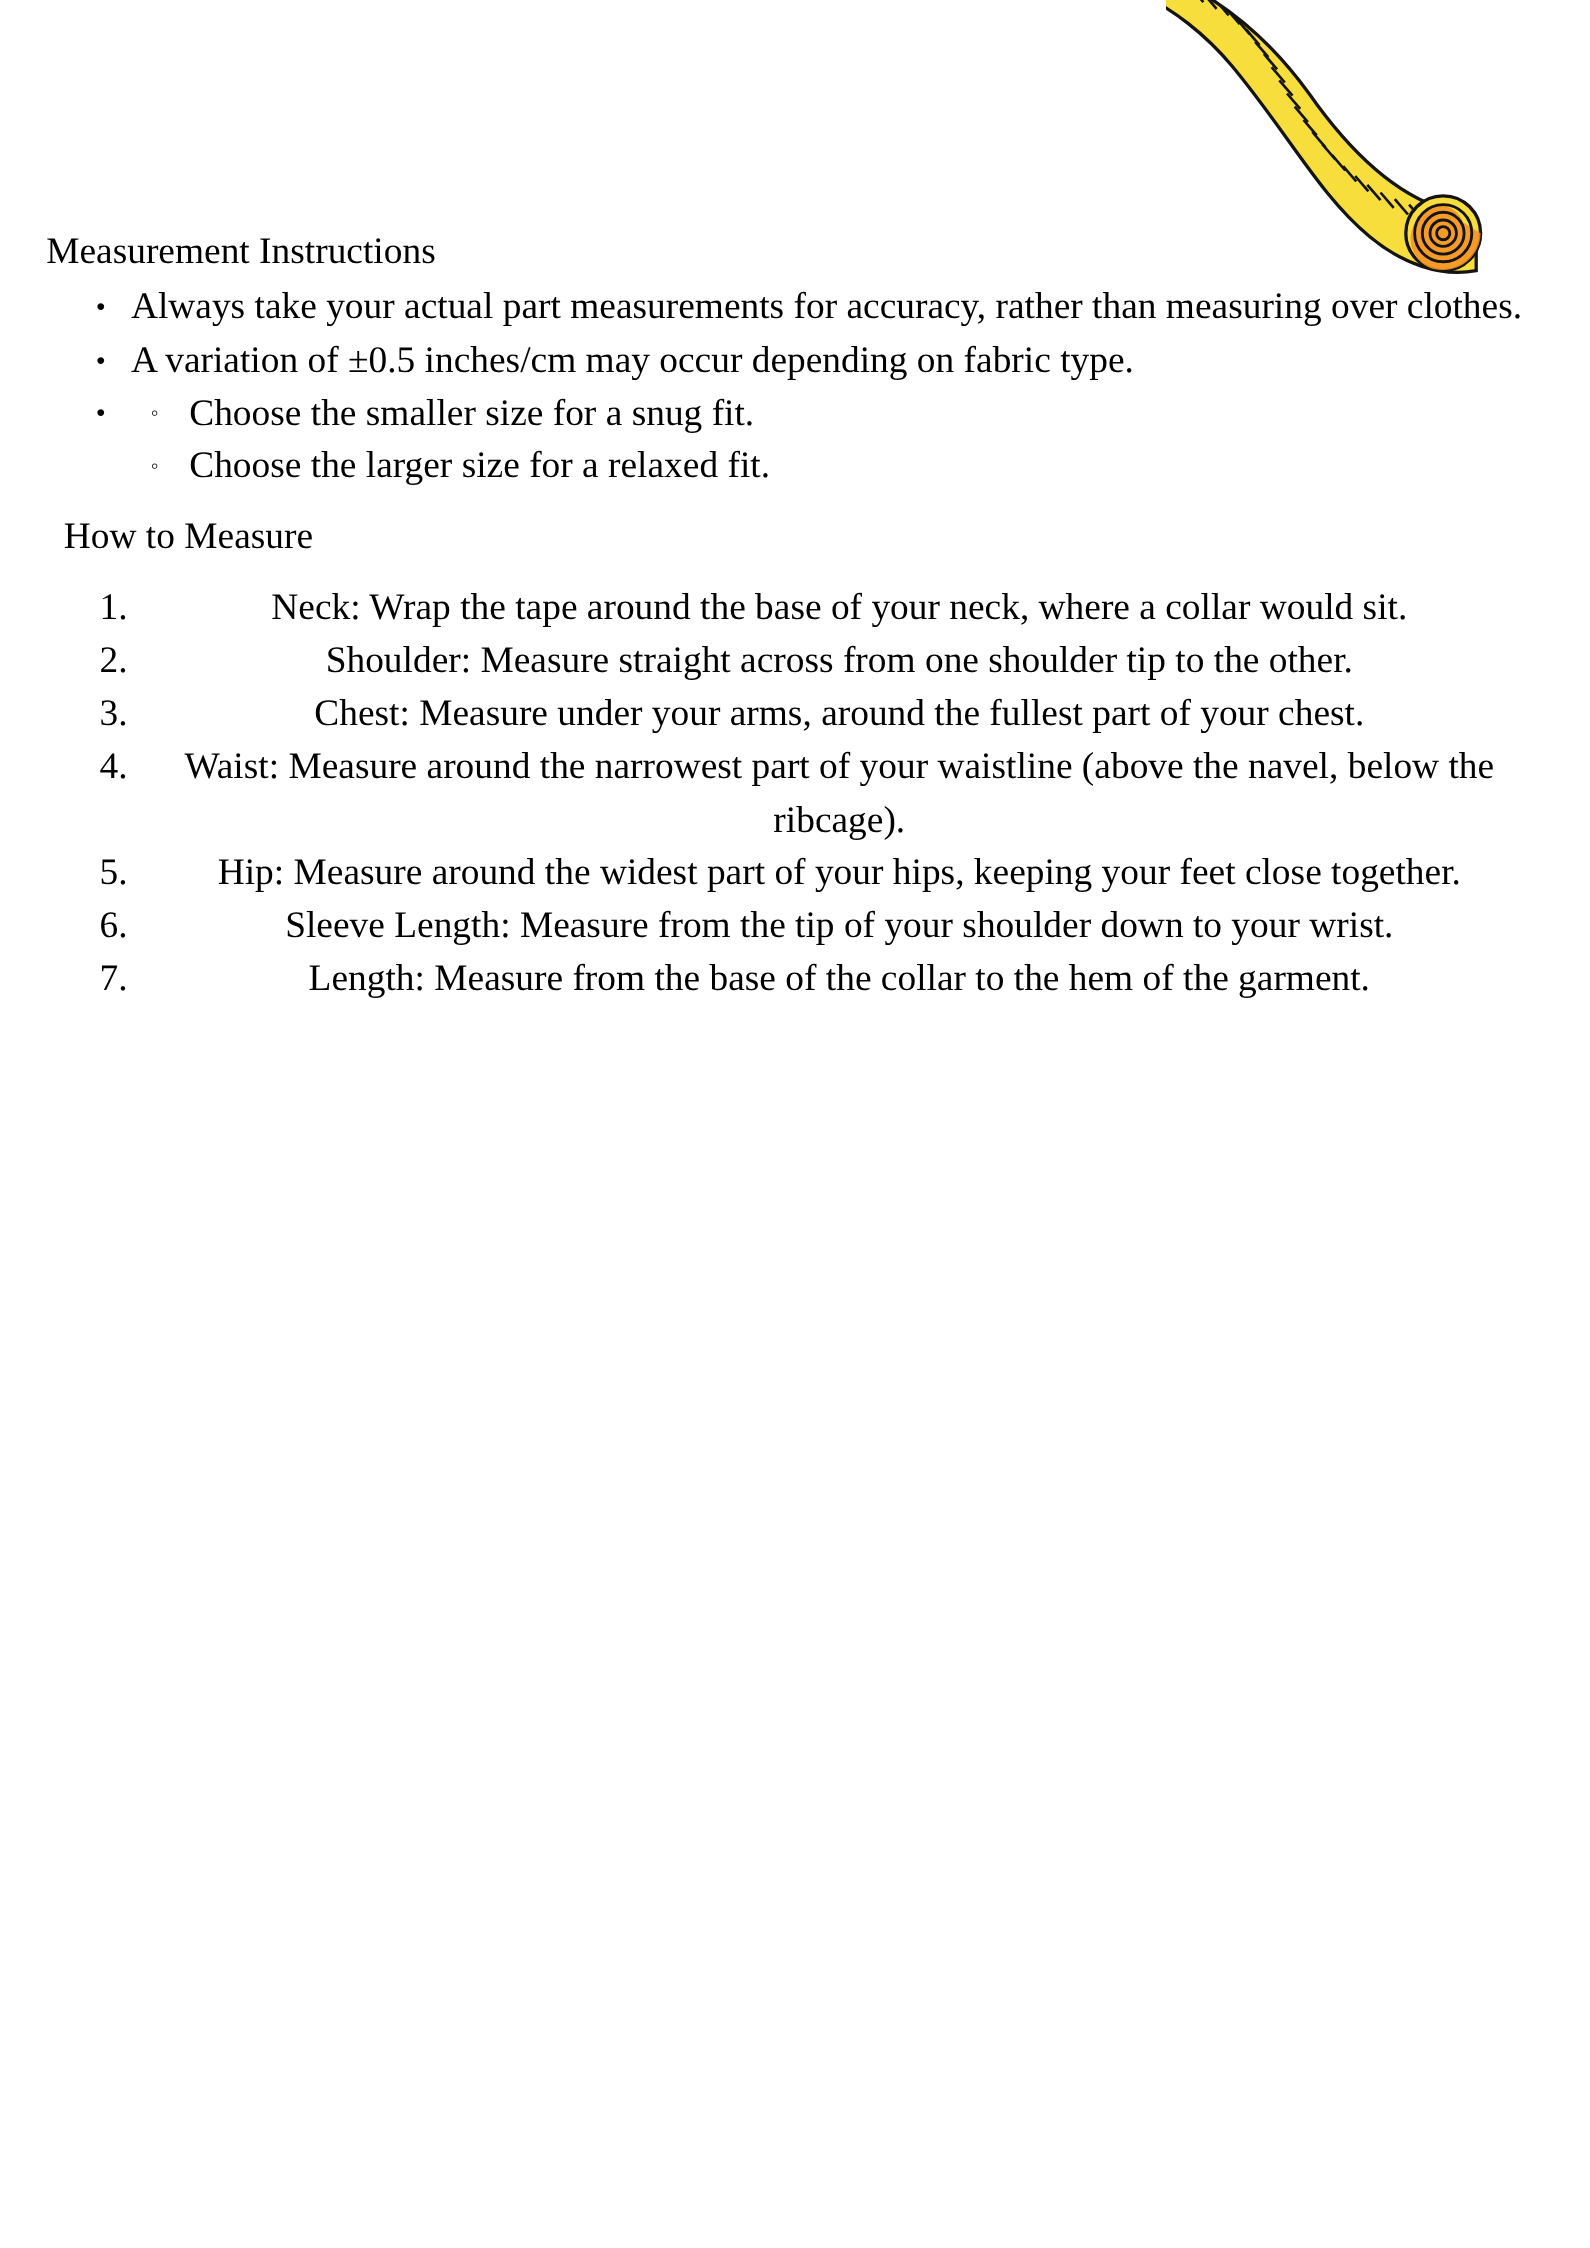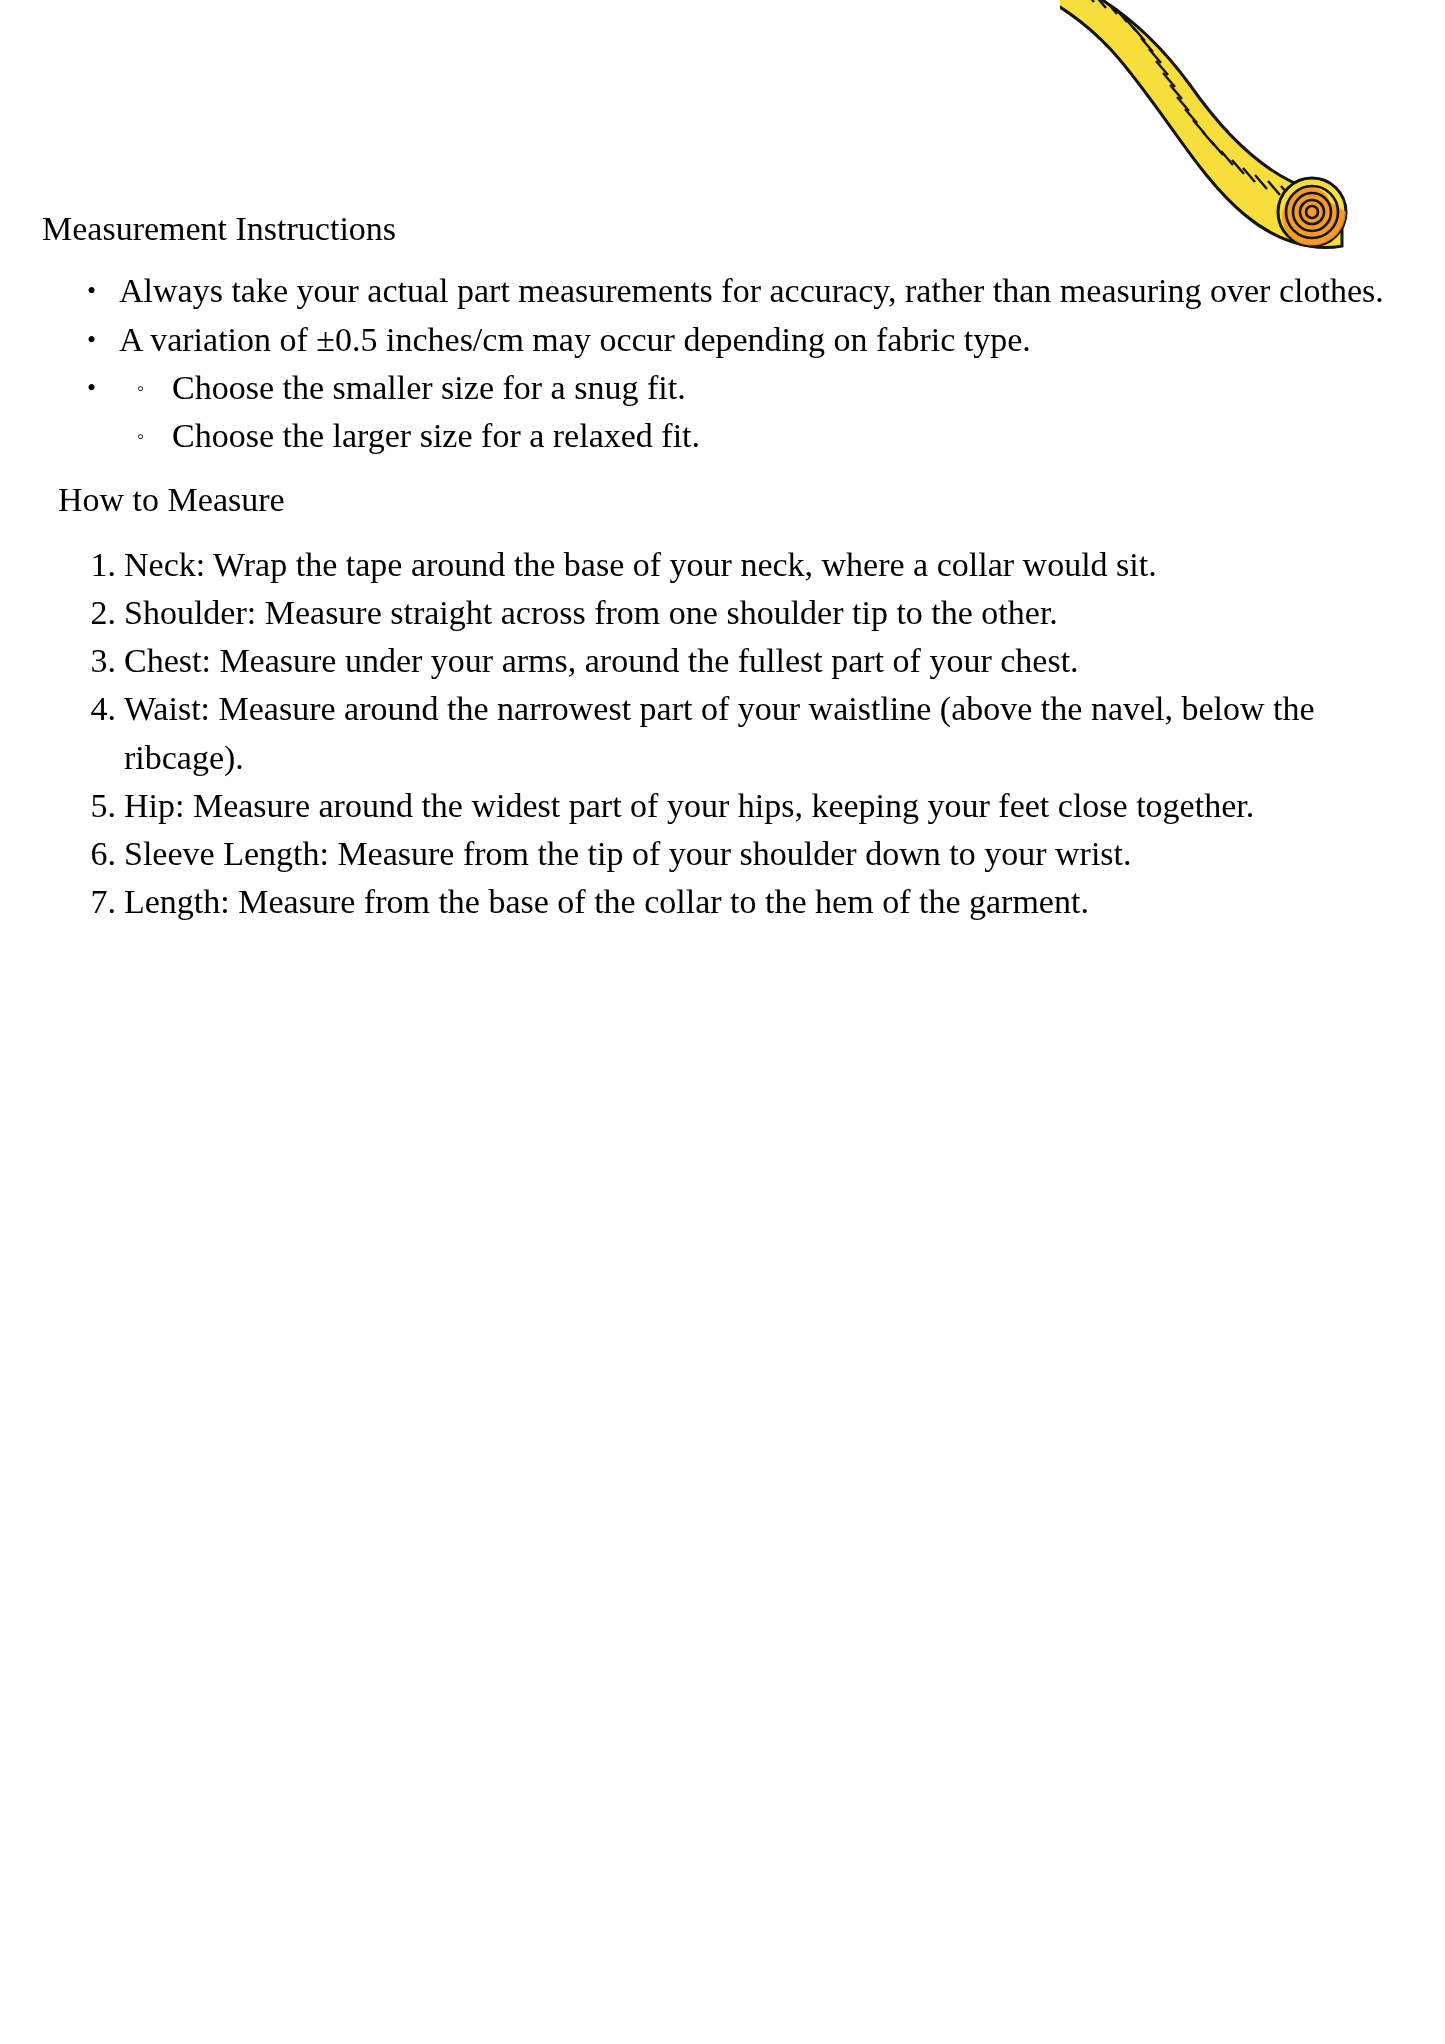--- a/index.html
+++ b/index.html
@@ -38,21 +38,21 @@
   .content {
     position: absolute;
     top: 205px;
     left: 42px;
     width: 1360px;
   }
 
   .heading {
     font-size: 34px;
     line-height: 1.42;
-    margin: 0 0 14px 0;
+    margin: 0 0 2px 0;
     font-weight: normal;
   }
 
   ul.bullets {
     list-style: none;
     margin: 0 0 0 0;
     padding: 0;
   }
   ul.bullets > li {
     position: relative;
@@ -86,20 +86,21 @@
     top: 0;
     font-size: 20px;
     line-height: 2.45;
   }
 
   ol.steps {
     list-style: none;
     margin: 0;
     padding: 0;
     counter-reset: step;
+    text-align: center;
   }
   ol.steps > li {
     position: relative;
     font-size: 34px;
     line-height: 1.42;
     padding-left: 82px;
     counter-increment: step;
   }
   ol.steps > li::before {
     content: counter(step) ".";

